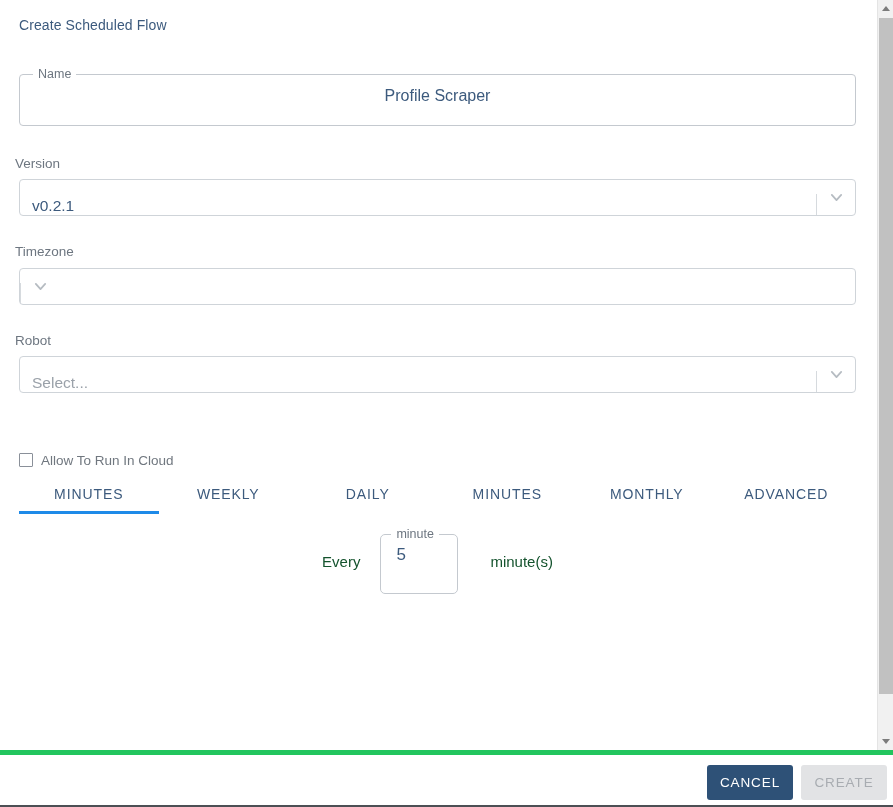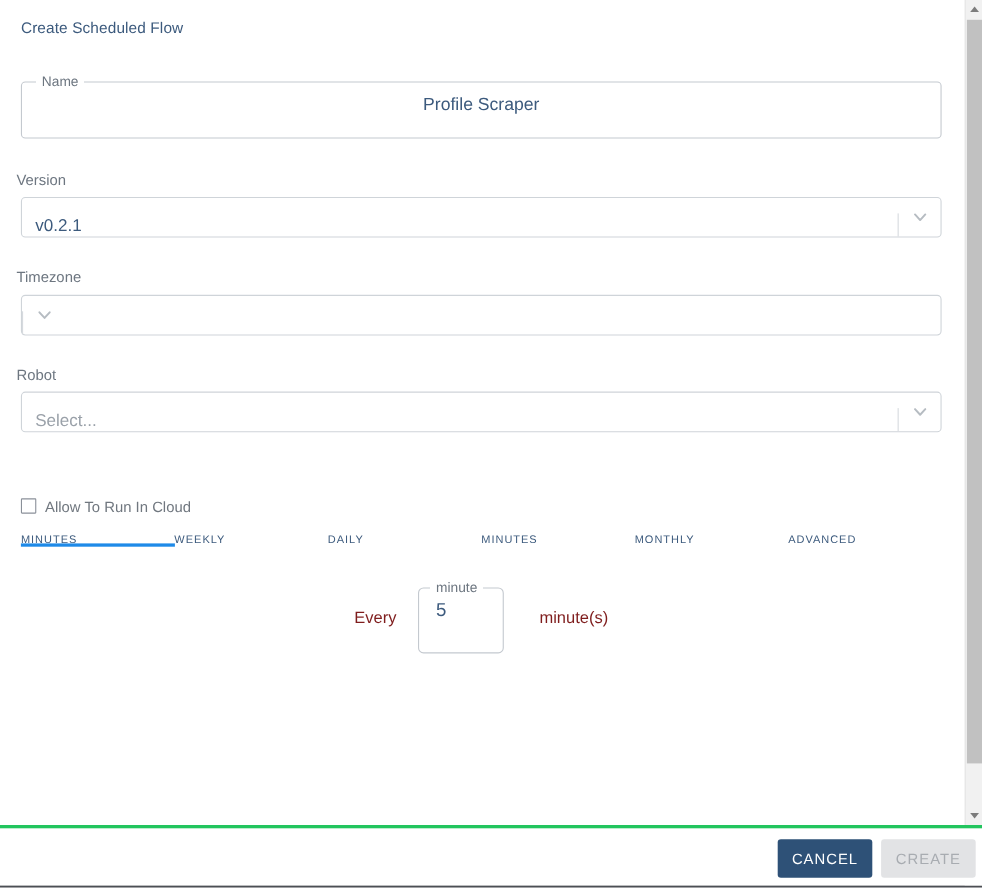--- a/index.html
+++ b/index.html
@@ -159,25 +159,26 @@
     position: absolute;
     left: 19px;
     top: 472px;
     width: 837px;
     height: 45px;
     display: flex;
     align-items: flex-start;
   }
   .tab {
     flex: 1 1 0;
-    text-align: left;
-    font-size: 10px;
+    text-align: center;
+    font-size: 14px;
     letter-spacing: 0.9px;
     color: #3c5a7d;
     padding-top: 14px;
+    padding-bottom: 12px;
     position: relative;
     cursor: pointer;
     white-space: nowrap;
   }
   .tab .tab-underline {
     display: none;
     position: absolute;
     left: 0;
     right: 0;
     bottom: 0;
@@ -191,21 +192,21 @@
     position: absolute;
     left: 19px;
     top: 528px;
     width: 837px;
     display: flex;
     align-items: center;
     justify-content: center;
   }
   .every-text {
     font-size: 15px;
-    color: #7f1d1d;
+    color: #14532d;
     white-space: nowrap;
   }
   .every-text.lead { margin-right: 20px; }
   .every-text.trail { margin-left: 32px; }
 
   .num-fieldset {
     width: 78px;
     height: 66px;
     border: 1px solid #c4c9cf;
     border-radius: 5px;
@@ -229,21 +230,21 @@
   }
 
   
   .footer {
     position: absolute;
     left: 0;
     top: 750px;
     width: 893px;
     height: 55px;
     background: #fff;
-    border-top: 3px solid #22c55e;
+    border-top: 5px solid #22c55e;
   }
   .btn {
     position: absolute;
     top: 10px;
     height: 35px;
     border: none;
     border-radius: 3px;
     font-family: "Liberation Sans", sans-serif;
     font-size: 13.5px;
     letter-spacing: 0.9px;

